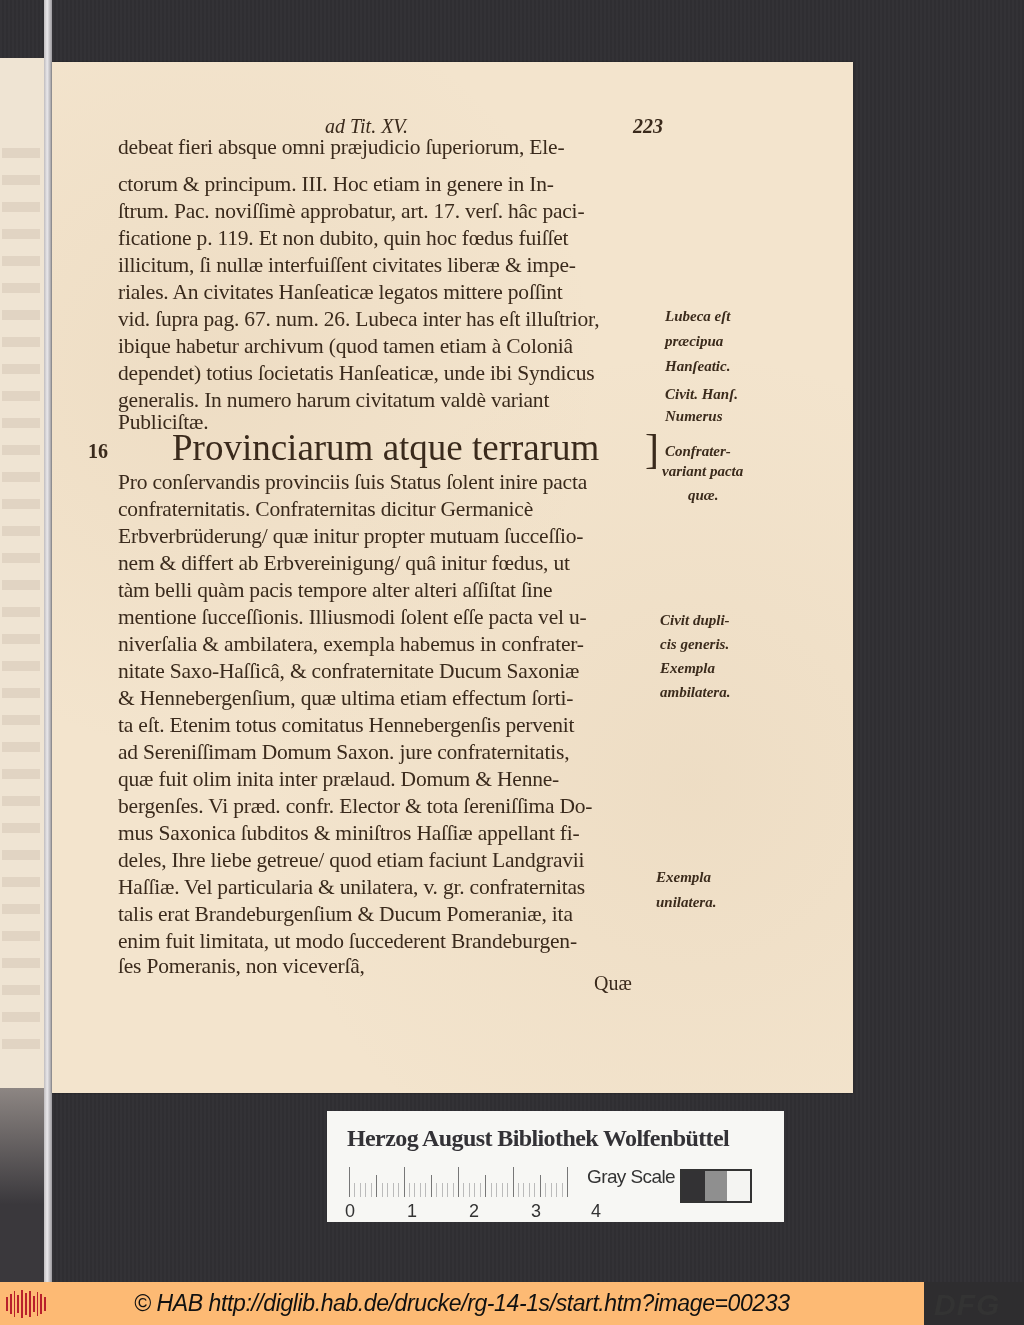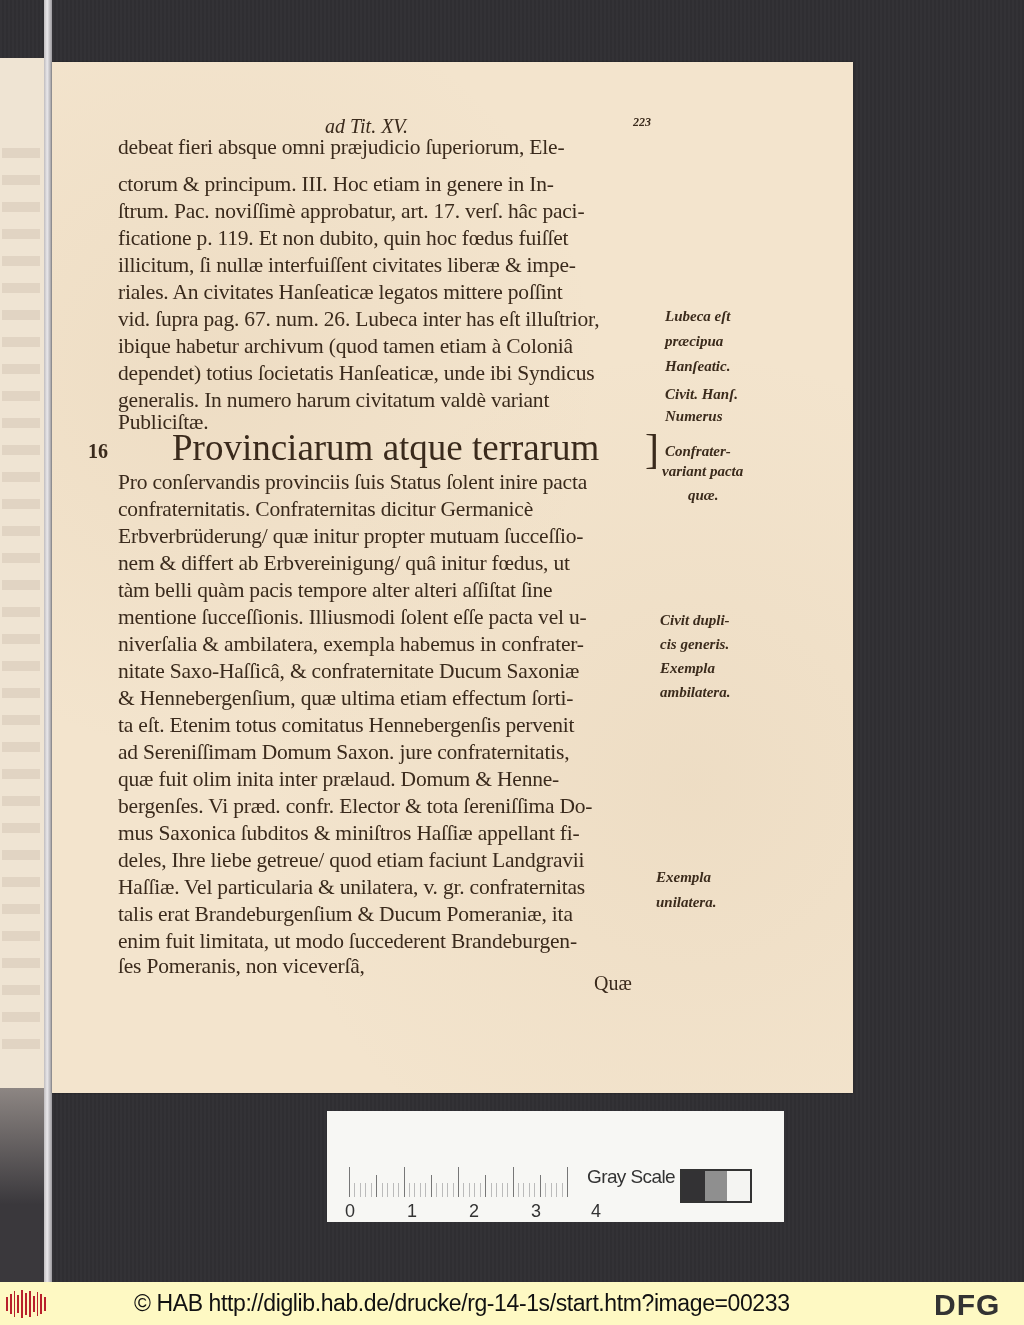--- a/index.html
+++ b/index.html
@@ -38,21 +38,21 @@
       radial-gradient(circle at 20% 30%, rgba(200,170,130,0.12), transparent 40%),
       radial-gradient(circle at 80% 70%, rgba(190,160,120,0.10), transparent 45%);
     box-shadow: 0 0 2px rgba(0,0,0,0.4);
   }
   .text {
     position:absolute; color:#3a2a1c;
     font-family:"Liberation Serif", serif;
     white-space:nowrap;
   }
   .header-title { left:325px; top:115px; font-size:20px; font-style:italic; }
-  .header-page { left:633px; top:115px; font-size:12px; font-style:italic; font-weight:bold; }
+  .header-page { left:633px; top:115px; font-size:20px; font-style:italic; font-weight:bold; }
   .body-line { left:118px; font-size:21.5px; letter-spacing:-0.2px; }
   .heading { left:172px; top:426px; font-size:37px; }
   .heading-num { left:88px; top:440px; font-size:20px; font-weight:bold; }
   .bracket { left:645px; top:425px; font-size:42px; }
   .margin-note { font-size:15px; font-style:italic; font-weight:bold; color:#3b2b1c; }
   .catchword { left:594px; top:972px; font-size:20px; }
 
   .card {
     position:absolute; left:327px; top:1111px; width:457px; height:111px;
     background:#f7f7f4;
@@ -73,22 +73,23 @@
     font-family:"Liberation Sans", sans-serif; font-size:19px; color:#333;
     letter-spacing:-0.6px;
   }
   .grayscale {
     position:absolute; left:353px; top:58px; width:68px; height:30px;
     border:2px solid #333; display:flex;
   }
   .grayscale div { flex:1; }
 
   .footer {
-    position:absolute; left:0; top:1282px; width:1024px; height:43px;
-    background:#fef9c3;
+    position:absolute; left:0; top:1282px; width:924px; height:43px;
+    background:#fdba74;
+    font-style:italic;
   }
   .footer-logo { position:absolute; left:6px; top:8px; width:40px; height:28px; display:flex; gap:2px; align-items:center; }
   .footer-logo span { display:block; width:2px; background:#b8202c; }
   .footer-url {
     position:absolute; left:134px; top:8px;
     font-family:"Liberation Sans", sans-serif; font-size:23px; color:#111;
     letter-spacing:-0.4px;
   }
   .dfg {
     position:absolute; left:934px; top:6px;
@@ -196,20 +197,21 @@
     <div class="text margin-note" style="top: 636px; left: 660px;">cis generis.</div>
     <div class="text margin-note" style="top: 660px; left: 660px;">Exempla</div>
     <div class="text margin-note" style="top: 684px; left: 660px;">ambilatera.</div>
     <div class="text margin-note" style="top: 869px; left: 656px;">Exempla</div>
     <div class="text margin-note" style="top: 894px; left: 656px;">unilatera.</div>
   </div>
 
 <div class="text catchword">Quæ</div>
 
 <div class="card">
+  <div class="card-title">Herzog August Bibliothek Wolfenbüttel</div>
   <div class="ruler" id="ruler">
       <div class="tick" style="left: 0px; height: 30px;"></div>
       <div class="tick" style="left: 5.45px; height: 14px; background: rgb(187, 187, 187);"></div>
       <div class="tick" style="left: 10.9px; height: 14px; background: rgb(187, 187, 187);"></div>
       <div class="tick" style="left: 16.35px; height: 14px; background: rgb(187, 187, 187);"></div>
       <div class="tick" style="left: 21.8px; height: 14px; background: rgb(187, 187, 187);"></div>
       <div class="tick" style="left: 27.25px; height: 22px;"></div>
       <div class="tick" style="left: 32.7px; height: 14px; background: rgb(187, 187, 187);"></div>
       <div class="tick" style="left: 38.15px; height: 14px; background: rgb(187, 187, 187);"></div>
       <div class="tick" style="left: 43.6px; height: 14px; background: rgb(187, 187, 187);"></div>

